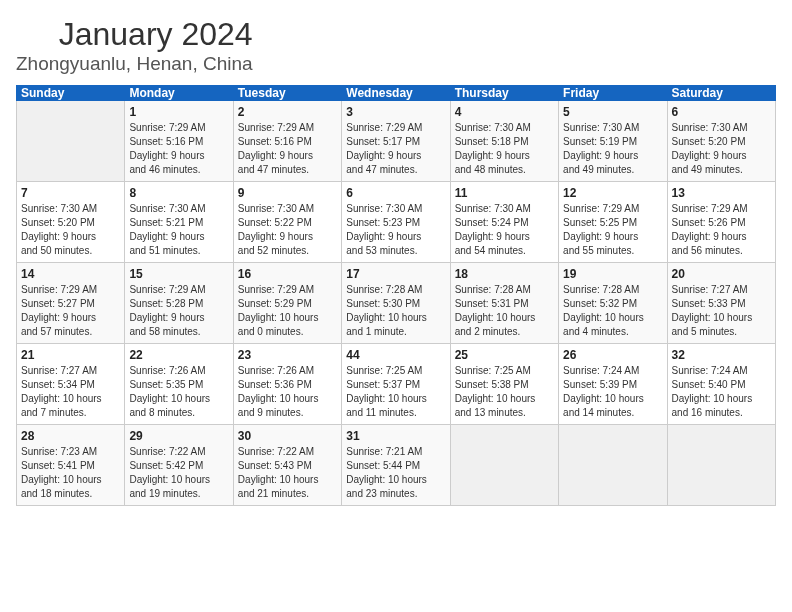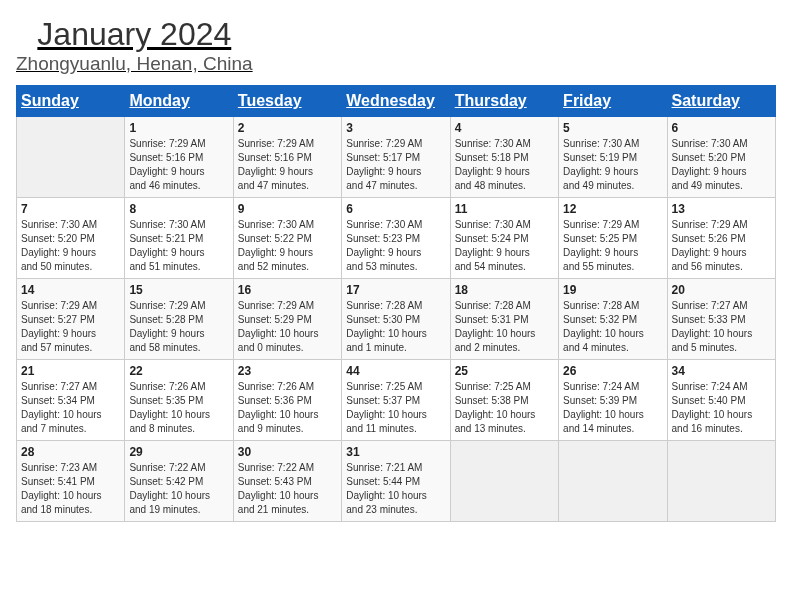--- a/index.html
+++ b/index.html
@@ -29,46 +29,44 @@
     .logo-text-blue {
       font-size: 18px;
       font-weight: bold;
       color: #1565c0;
     }
     .logo-icon {
       width: 28px;
       height: 28px;
     }
     .title-block {
-      text-align: center;
-      text-decoration: underline;
+      text-align: right;
     }
     .month-title {
       font-size: 32px;
       font-weight: normal;
       color: #333;
     }
     .subtitle {
       font-size: 19px;
       color: #555;
     }
     table {
       width: 100%;
       border-collapse: collapse;
       font-size: 11px;
     }
     thead tr th {
       background: #1565c0;
       color: #fff;
-      padding: 6px 4px;
+      padding: 0 4px;
       text-align: left;
-      font-size: 16px;
+      font-size: 12px;
       font-weight: bold;
       border: 1px solid #1565c0;
-      text-decoration: underline;
     }
     tbody tr td {
       border: 1px solid #ccc;
       vertical-align: top;
       padding: 4px;
       width: calc(100% / 7);
       min-height: 70px;
       height: 75px;
       background: #fff;
     }
@@ -300,21 +298,21 @@
 and 13 minutes.</div>
         </td>
         <td>
           <div class="day-number">26</div>
           <div class="day-info" style="white-space: pre-line;">Sunrise: 7:24 AM
 Sunset: 5:39 PM
 Daylight: 10 hours
 and 14 minutes.</div>
         </td>
         <td>
-          <div class="day-number">34</div>
+          <div class="day-number">32</div>
           <div class="day-info" style="white-space: pre-line;">Sunrise: 7:24 AM
 Sunset: 5:40 PM
 Daylight: 10 hours
 and 16 minutes.</div>
         </td>
       </tr>
       <tr>
         <td>
           <div class="day-number">28</div>
           <div class="day-info" style="white-space: pre-line;">Sunrise: 7:23 AM

